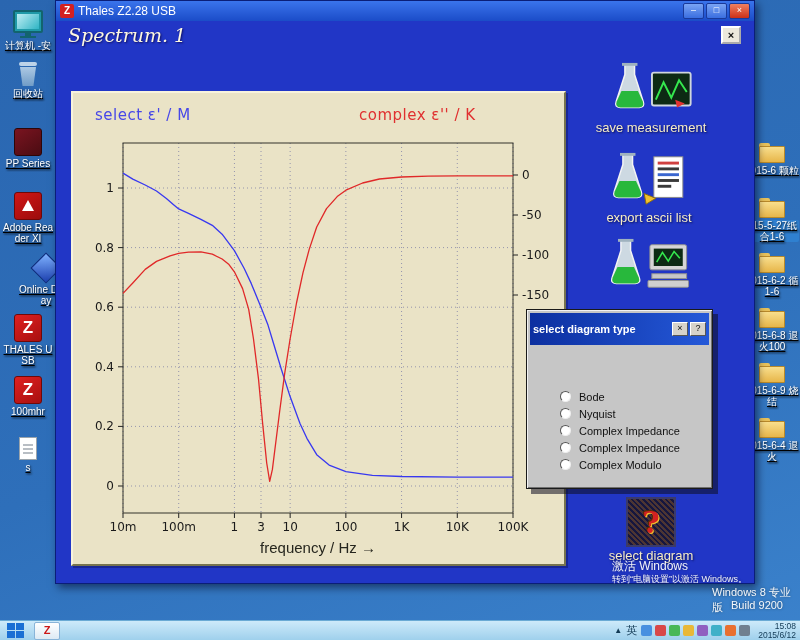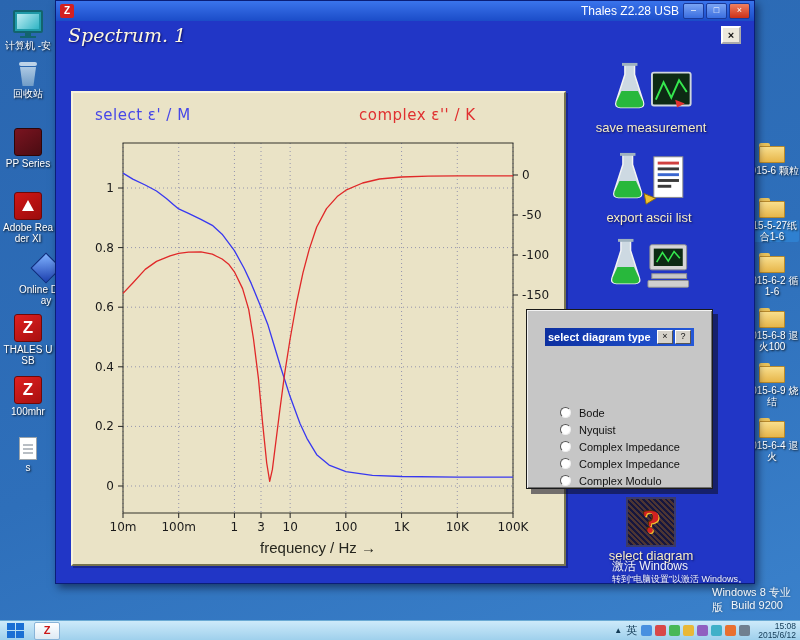--- a/index.html
+++ b/index.html
@@ -1,21 +1,21 @@
 <!DOCTYPE html>
 <html><head>
 <meta charset="utf-8">
 <style>
   html,body{margin:0;padding:0;}
   body{font-family:"Liberation Sans",sans-serif;}
   .desktop{position:relative;width:800px;height:640px;overflow:hidden;
     background:linear-gradient(160deg,#2a66b0 0%,#2e6fba 55%,#3b82cc 100%);}
 
   
-  .dicon{position:absolute;width:54px;text-align:center;cursor:pointer;}
+  .dicon{position:absolute;width:54px;text-align:center;cursor:pointer;text-decoration:underline;}
   .dicon .ilabel{margin-top:2px;font-size:10px;color:#fff;line-height:11px;
     text-shadow:1px 1px 2px rgba(0,0,0,.9);word-break:break-all;}
   .ig{height:30px;display:flex;flex-direction:column;align-items:center;justify-content:flex-end;}
   .mon{width:26px;height:19px;background:#1f9aa8;border:2px solid #12646e;border-radius:2px;position:relative;}
   .mon .scr{position:absolute;inset:2px;background:linear-gradient(135deg,#bfeef4,#2fb4c4);}
   .stand{width:6px;height:3px;background:#12646e;}
   .base{width:16px;height:2px;background:#12646e;}
   .bin{width:18px;height:24px;position:relative;}
   .bin .lid{width:18px;height:4px;background:rgba(215,230,242,.85);border-radius:2px;}
   .bin .bod{width:16px;height:19px;margin:1px auto 0;background:linear-gradient(rgba(205,225,240,.8),rgba(150,185,210,.65));
@@ -34,21 +34,21 @@
   .folder .tab{position:absolute;left:0;top:0;width:11px;height:5px;background:#e8c25c;border-radius:2px 2px 0 0;}
   .folder .front{position:absolute;left:0;top:3px;width:26px;height:17px;border-radius:1px;
     background:linear-gradient(#f9df8d,#e7b64a);border:1px solid #b8892a;box-sizing:border-box;}
   .ilabel.sel{background:#2f80d0;border-radius:2px;}
 
   
   .app-window{position:absolute;left:55px;top:0;width:700px;height:584px;background:#2136c6;
     border:1px solid #0a1e78;box-shadow:3px 4px 8px rgba(0,0,25,.5);box-sizing:border-box;}
   .titlebar{height:20px;background:linear-gradient(180deg,#3a74ec,#1b4cc8);display:flex;align-items:center;padding:0 4px;gap:4px;}
   .app-icon{width:14px;height:14px;background:#d42020;color:#fff;font-weight:bold;font-size:10px;line-height:14px;text-align:center;border-radius:2px;flex:0 0 auto;}
-  .titlebar .title{flex:1;text-align:right;color:#fff;font-size:12px;}
+  .titlebar .title{flex:1;text-align:left;color:#fff;font-size:12px;}
   .win-controls{display:flex;gap:2px;}
   .wbtn{width:19px;height:14px;background:linear-gradient(#7aa4f4,#3a6ee0);border:1px solid #1a3a9a;border-radius:2px;
     color:#fff;font-size:9px;line-height:12px;text-align:center;cursor:pointer;}
   .wbtn.close{background:linear-gradient(#f08060,#cc3018);}
 
   .spectrum-title{position:absolute;left:12px;top:23px;font-family:"DejaVu Serif",serif;font-style:italic;
     font-size:19px;color:#fdf8e0;text-shadow:1px 1px 2px #101060;}
   .spectrum-close{position:absolute;right:13px;top:25px;width:20px;height:18px;background:#ece8dc;
     border:2px outset #fff;color:#111;font-weight:bold;font-size:11px;line-height:12px;text-align:center;padding:0;cursor:pointer;}
 
@@ -66,21 +66,21 @@
   .tool svg{display:block;margin:0 auto;}
   .tool-label{font-size:13px;color:#f6ecc6;margin-top:1px;text-shadow:1px 1px 2px rgba(0,0,40,.7);}
   .qblock{width:46px;height:46px;margin:0 auto;border:2px solid #3a3a6a;display:flex;align-items:center;justify-content:center;
     background:#16163e repeating-linear-gradient(45deg,rgba(205,125,25,.3) 0 2px,transparent 2px 4px);}
   .qblock .qm{font-family:"DejaVu Serif",serif;font-weight:bold;font-size:30px;color:#d42222;
     text-shadow:1px 1px 0 #f2c12e,-1px -1px 0 #5a2a00;}
 
   
   .dialog{position:absolute;left:470px;top:308px;width:187px;height:180px;background:#c6c6c6;border:1px solid #1a1a1a;
     box-shadow:inset 1px 1px 0 #f2f2f2,inset -1px -1px 0 #707070,5px 5px 0 rgba(15,15,35,.55);box-sizing:border-box;}
-  .dialog-titlebar{height:18px;margin:18px;background:linear-gradient(90deg,#0c2fa0,#2458d8);display:flex;align-items:center;padding:0 3px;}
+  .dialog-titlebar{height:32px;margin:3px;background:linear-gradient(90deg,#0c2fa0,#2458d8);display:flex;align-items:center;padding:0 3px;}
   .dialog-title{color:#fff;font-size:11px;font-weight:bold;flex:1;}
   .dbtn{width:14px;height:12px;background:#d6d2ca;border:1px solid;border-color:#fff #555 #555 #fff;
     font-size:9px;line-height:10px;text-align:center;color:#111;margin-left:2px;cursor:pointer;}
   .dialog-body{padding:40px 4px 10px 33px;}
   .opt-row{display:flex;align-items:center;height:17px;cursor:pointer;}
   .radio{width:11px;height:11px;border-radius:50%;background:#fff;border:1px solid;border-color:#555 #eee #eee #555;
     margin-right:8px;position:relative;box-sizing:border-box;flex:0 0 auto;}
   .radio.on::after{content:"";position:absolute;left:2px;top:2px;width:5px;height:5px;border-radius:50%;background:#111;}
   .opt-label{font-size:11px;color:#111;}
 

